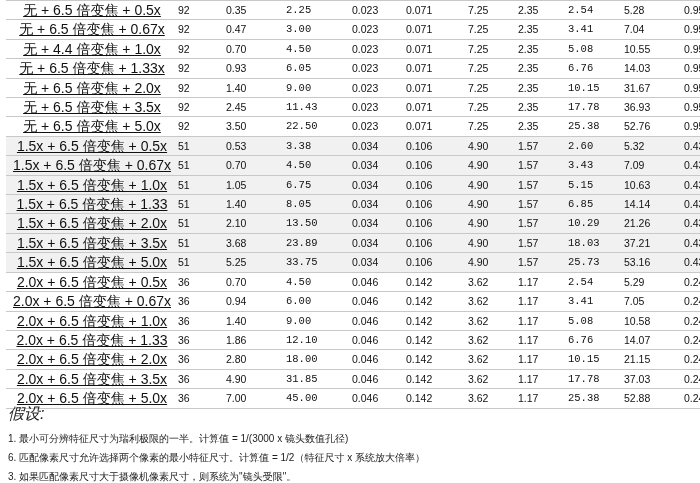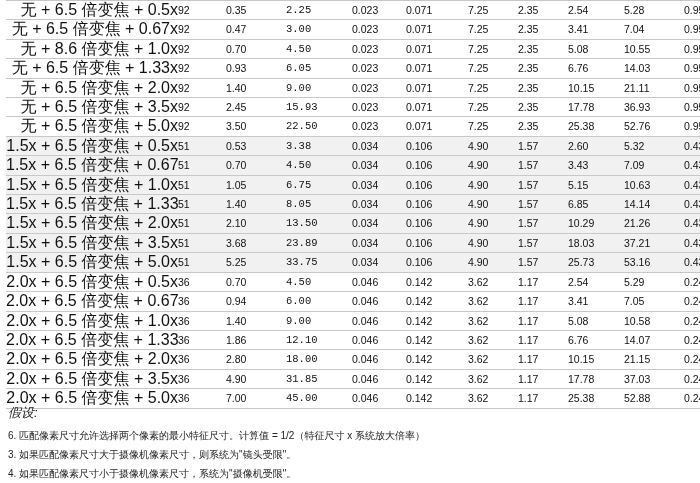--- a/index.html
+++ b/index.html
@@ -38,48 +38,49 @@
     overflow: hidden;
     border-top: 1px solid #c8c8c8;
     border-bottom: 1px solid #c8c8c8;
     vertical-align: middle;
   }
   table.data tr.group-a td { background: #ffffff; }
   table.data tr.group-b td { background: #f1f1f1; }
   td.c-label {
     width: 172px;
     padding-left: 8px;
-    text-align: right;
-    font-size: 16px;
+    text-align: center;
+    font-size: 14px;
+    text-decoration: underline;
   }
   td.c-num {
     text-align: left;
   }
   .col2  { width: 48px;  padding-left: 4px; }
   .col3  { width: 60px;  padding-left: 4px; margin-top: 48px; }
   .col4  { width: 66px;  padding-left: 4px; font-family: Liberation Mono, monospace; }
   .col5  { width: 54px;  padding-left: 4px; }
   .col6  { width: 62px;  padding-left: 4px; }
   .col7  { width: 50px;  padding-left: 4px; }
   .col8  { width: 50px;  padding-left: 4px; }
-  .col9  { width: 56px;  padding-left: 4px; }
+  .col9  { width: 56px;  padding-left: 4px; font-family: Liberation Mono, monospace; }
   .col10 { width: 60px;  padding-left: 4px; }
   .col11 { width: 44px;  padding-left: 4px; }
 
   .notes {
     position: absolute;
     left: 8px;
     top: 404px;
     width: 684px;
     font-size: 10px;
     color: #222222;
   }
   .notes-title {
     font-style: italic;
-    font-size: 13px;
+    font-size: 16px;
     margin-bottom: 7px;
     color: #222222;
   }
   .note-row {
     display: block;
     margin-bottom: 6px;
     line-height: 13px;
     font-size: 10px;
   }
 </style>
@@ -111,21 +112,21 @@
             <td class="c-num col4">3.00</td>
             <td class="c-num col5">0.023</td>
             <td class="c-num col6">0.071</td>
             <td class="c-num col7">7.25</td>
             <td class="c-num col8">2.35</td>
             <td class="c-num col9">3.41</td>
             <td class="c-num col10">7.04</td>
             <td class="c-num col11">0.95</td>
           </tr>
           <tr class="group-a">
-            <td class="c-label">无 + 8.6 倍变焦 + 1.0x</td>
+            <td class="c-label">无 + 4.4 倍变焦 + 1.0x</td>
             <td class="c-num col2">92</td>
             <td class="c-num col3">0.70</td>
             <td class="c-num col4">4.50</td>
             <td class="c-num col5">0.023</td>
             <td class="c-num col6">0.071</td>
             <td class="c-num col7">7.25</td>
             <td class="c-num col8">2.35</td>
             <td class="c-num col9">5.08</td>
             <td class="c-num col10">10.55</td>
             <td class="c-num col11">0.95</td>
@@ -146,28 +147,28 @@
           <tr class="group-a">
             <td class="c-label">无 + 6.5 倍变焦 + 2.0x</td>
             <td class="c-num col2">92</td>
             <td class="c-num col3">1.40</td>
             <td class="c-num col4">9.00</td>
             <td class="c-num col5">0.023</td>
             <td class="c-num col6">0.071</td>
             <td class="c-num col7">7.25</td>
             <td class="c-num col8">2.35</td>
             <td class="c-num col9">10.15</td>
-            <td class="c-num col10">21.11</td>
+            <td class="c-num col10">31.67</td>
             <td class="c-num col11">0.95</td>
           </tr>
           <tr class="group-a">
             <td class="c-label">无 + 6.5 倍变焦 + 3.5x</td>
             <td class="c-num col2">92</td>
             <td class="c-num col3">2.45</td>
-            <td class="c-num col4">15.93</td>
+            <td class="c-num col4">11.43</td>
             <td class="c-num col5">0.023</td>
             <td class="c-num col6">0.071</td>
             <td class="c-num col7">7.25</td>
             <td class="c-num col8">2.35</td>
             <td class="c-num col9">17.78</td>
             <td class="c-num col10">36.93</td>
             <td class="c-num col11">0.95</td>
           </tr>
           <tr class="group-a">
             <td class="c-label">无 + 6.5 倍变焦 + 5.0x</td>
@@ -364,19 +365,20 @@
             <td class="c-num col10">52.88</td>
             <td class="c-num col11">0.24</td>
           </tr>
         </tbody>
     </table>
   </div>
 
   <div class="notes">
     <div class="notes-title">假设:</div>
     <div class="note-list">
+        <div class="note-row">1. 最小可分辨特征尺寸为瑞利极限的一半。计算值 = 1/(3000 x 镜头数值孔径)</div>
         <div class="note-row">6. 匹配像素尺寸允许选择两个像素的最小特征尺寸。计算值 = 1/2（特征尺寸 x 系统放大倍率）</div>
         <div class="note-row">3. 如果匹配像素尺寸大于摄像机像素尺寸，则系统为"镜头受限"。</div>
         <div class="note-row">4. 如果匹配像素尺寸小于摄像机像素尺寸，系统为"摄像机受限"。</div>
       </div>
   </div>
 
 </div>
 
 </body></html>

